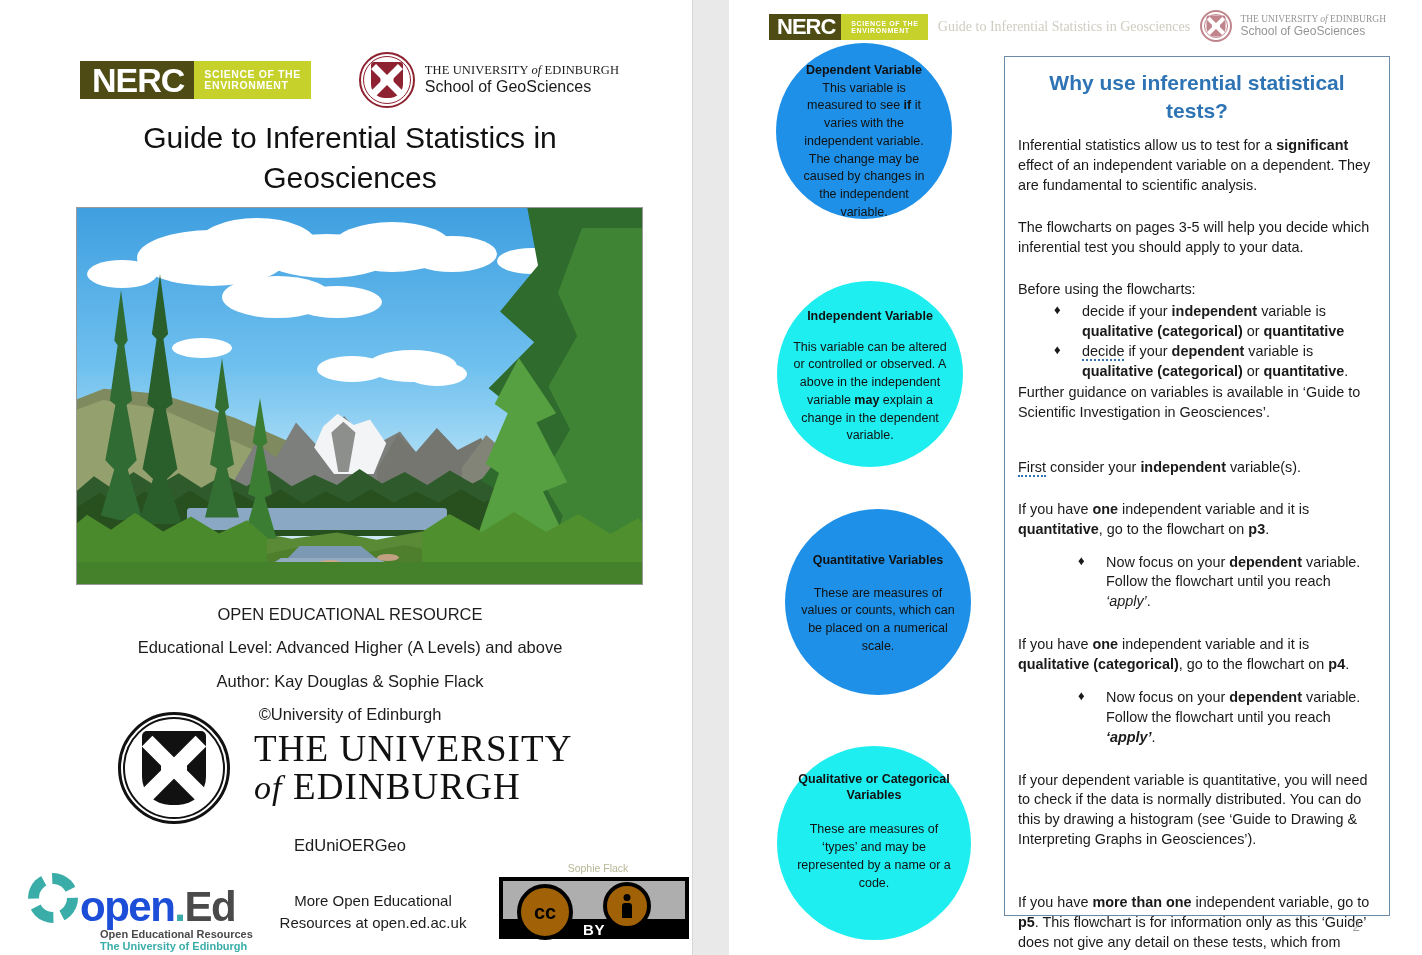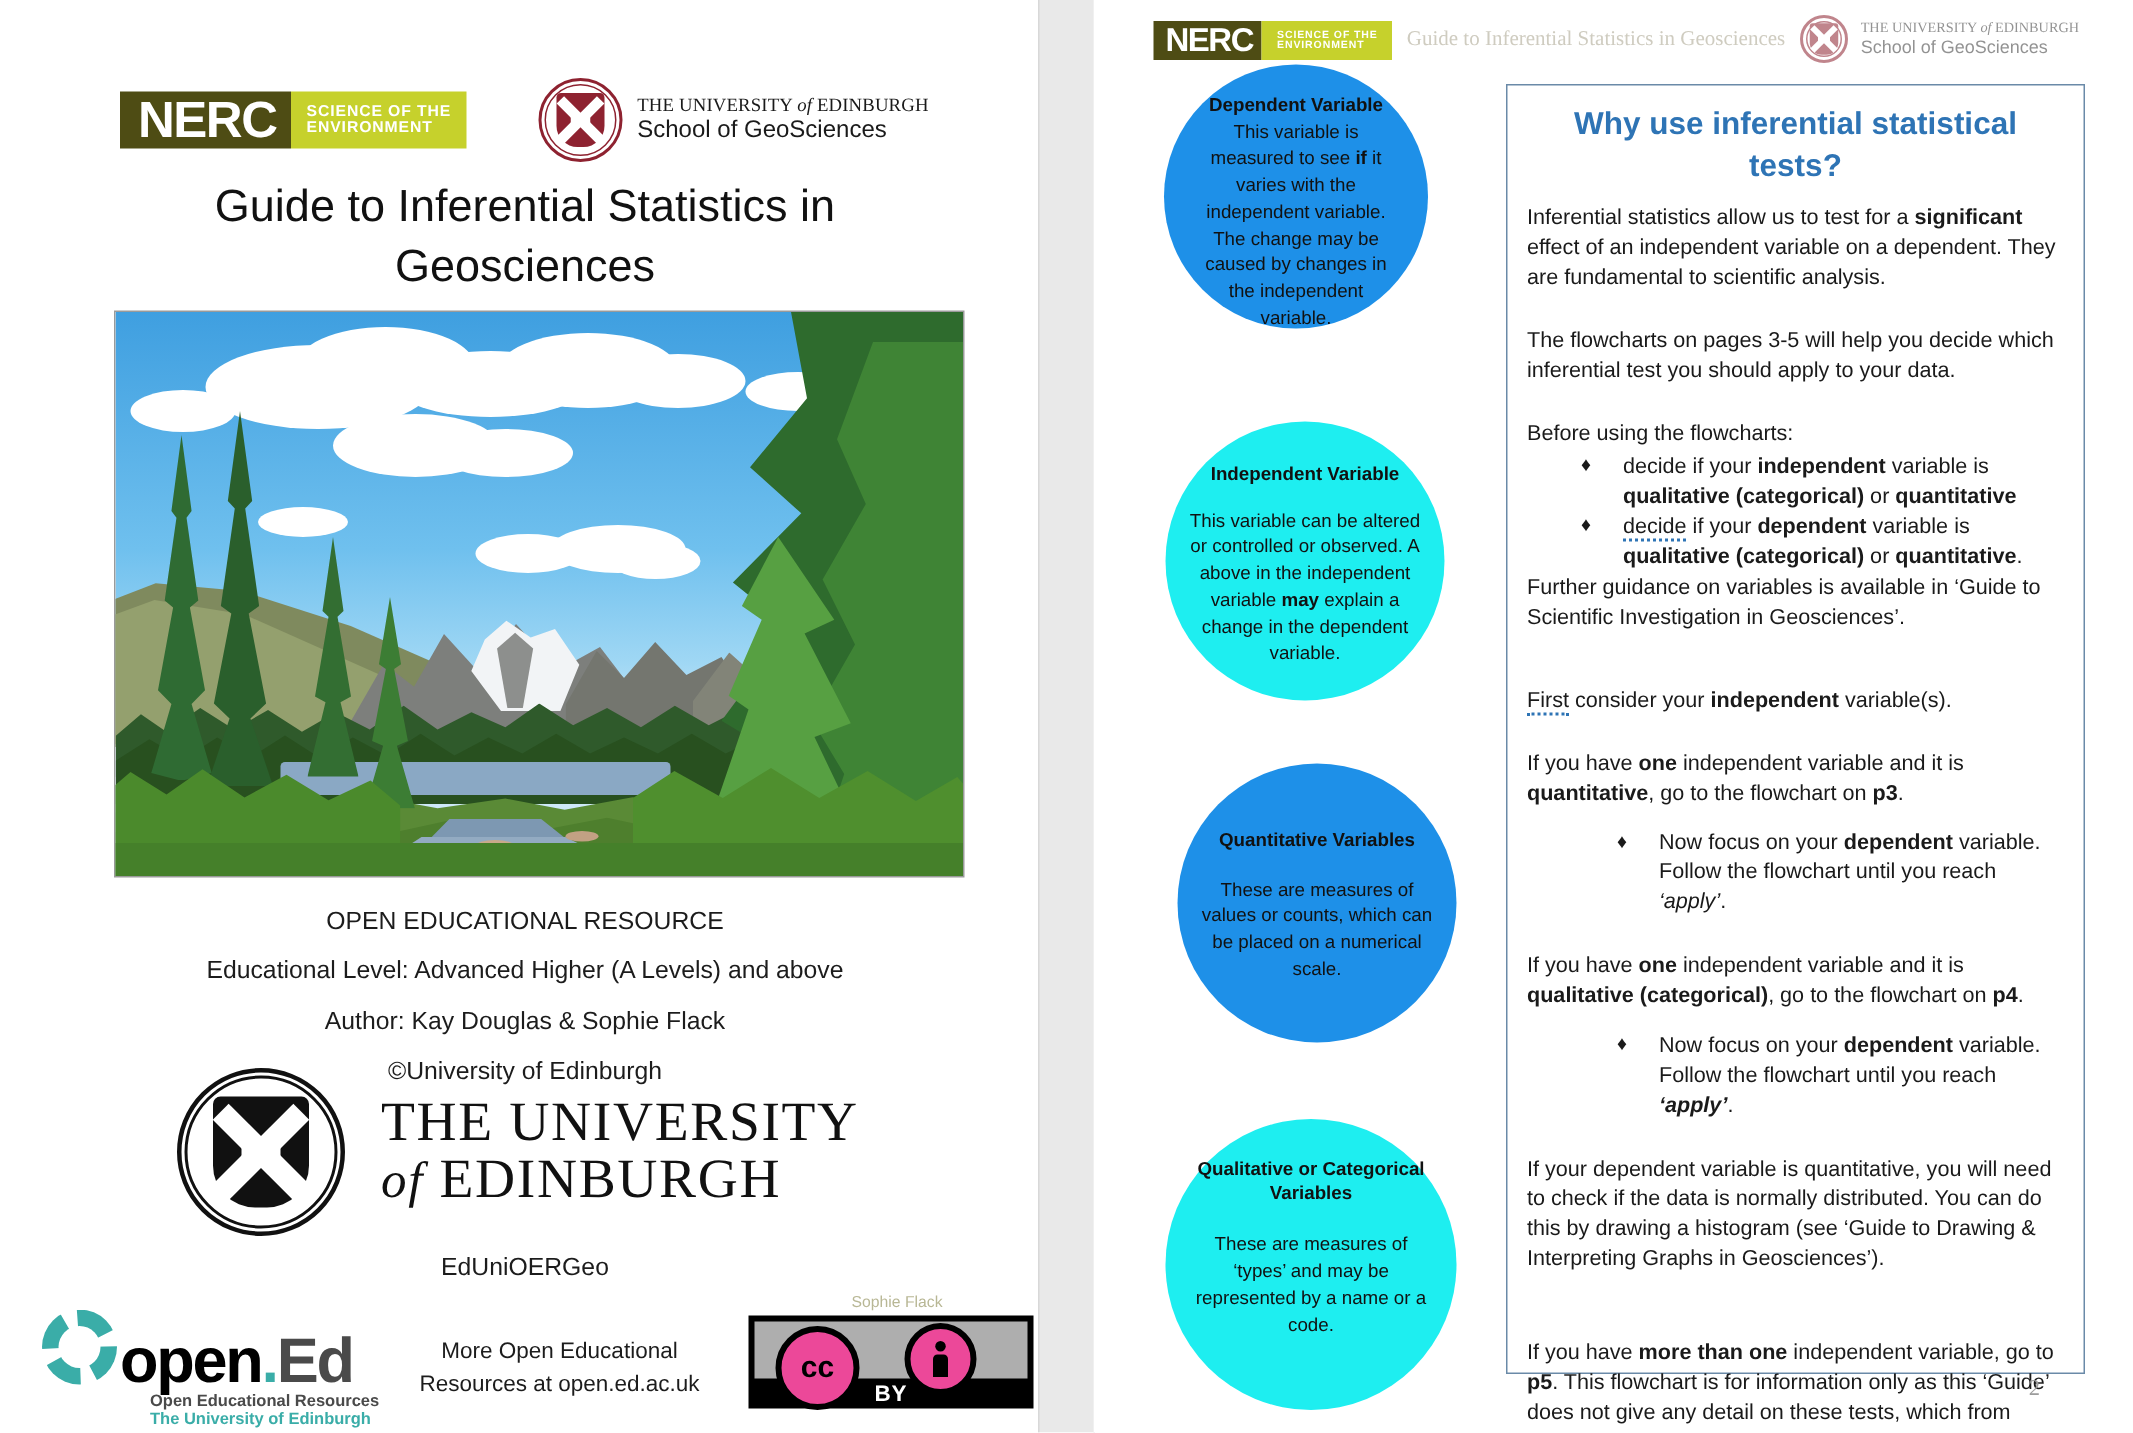--- a/index.html
+++ b/index.html
@@ -53,37 +53,37 @@
   .uoe-big-txt .r1{font-size:37px;letter-spacing:1.1px;}
   .uoe-big-txt .r2{font-size:37px;letter-spacing:1.1px;}
   .uoe-big-txt .r2 i{font-style:italic;font-size:34px;}
 
   .handle{position:absolute;left:60px;top:836px;width:580px;text-align:center;
           font-size:16.5px;color:#1c1c1c;}
 
   .openEd{position:absolute;left:28px;top:873px;width:232px;}
   .oe-row{display:flex;align-items:flex-end;}
   .oe-wordmark{font-size:42px;font-weight:700;letter-spacing:-1.5px;line-height:.92;}
-  .oe-open{color:#000000;}
+  .oe-open{color:#1d4ed8;}
   .oe-dot{color:#3aada8;}
   .oe-ed{color:#4a4a4a;}
   .oe-sub1{font-size:11px;font-weight:700;color:#4a4a4a;margin-left:72px;margin-top:1px;}
   .oe-sub2{font-size:11px;font-weight:700;color:#3aada8;margin-left:72px;}
   .oe-mark{position:relative;width:50px;height:50px;margin-right:2px;margin-bottom:4px;}
 
   .more-oer{position:absolute;left:262px;top:890px;width:222px;text-align:center;
             font-size:15px;color:#1c1c1c;line-height:1.45;}
 
   .ccwrap{position:absolute;left:499px;top:862px;width:198px;}
   .cc-credit{text-align:center;font-size:10.5px;color:#b8b795;margin-bottom:3px;}
   .cc-badge{width:190px;height:62px;background:#000;position:relative;}
   .cc-badge .upper{position:absolute;left:4px;top:4px;right:4px;height:38px;background:#aeaeae;}
   .cc-by{position:absolute;left:0;right:0;bottom:1px;text-align:center;color:#fff;
          font-size:15px;font-weight:700;letter-spacing:.5px;}
-  .cc-circ{position:absolute;border-radius:50%;background:#ec4899;border:4px solid #000;
+  .cc-circ{position:absolute;border-radius:50%;background:#a16207;border:4px solid #000;
            display:flex;align-items:center;justify-content:center;font-weight:700;color:#000;}
 
   
   .r-head{position:absolute;left:0;top:0;width:693px;height:50px;}
   .r-nerc{position:absolute;left:40px;top:14px;}
   .r-nerc .nerc{height:26px;}
   .r-nerc .nerc-dark{font-size:22px;padding:0 6px 0 8px;}
   .r-nerc .nerc-light span{font-size:7px;}
   .r-head-title{position:absolute;left:185px;top:19px;width:300px;text-align:center;
                 font-family:"Liberation Serif",serif;font-size:14px;color:#cfccc0;}

